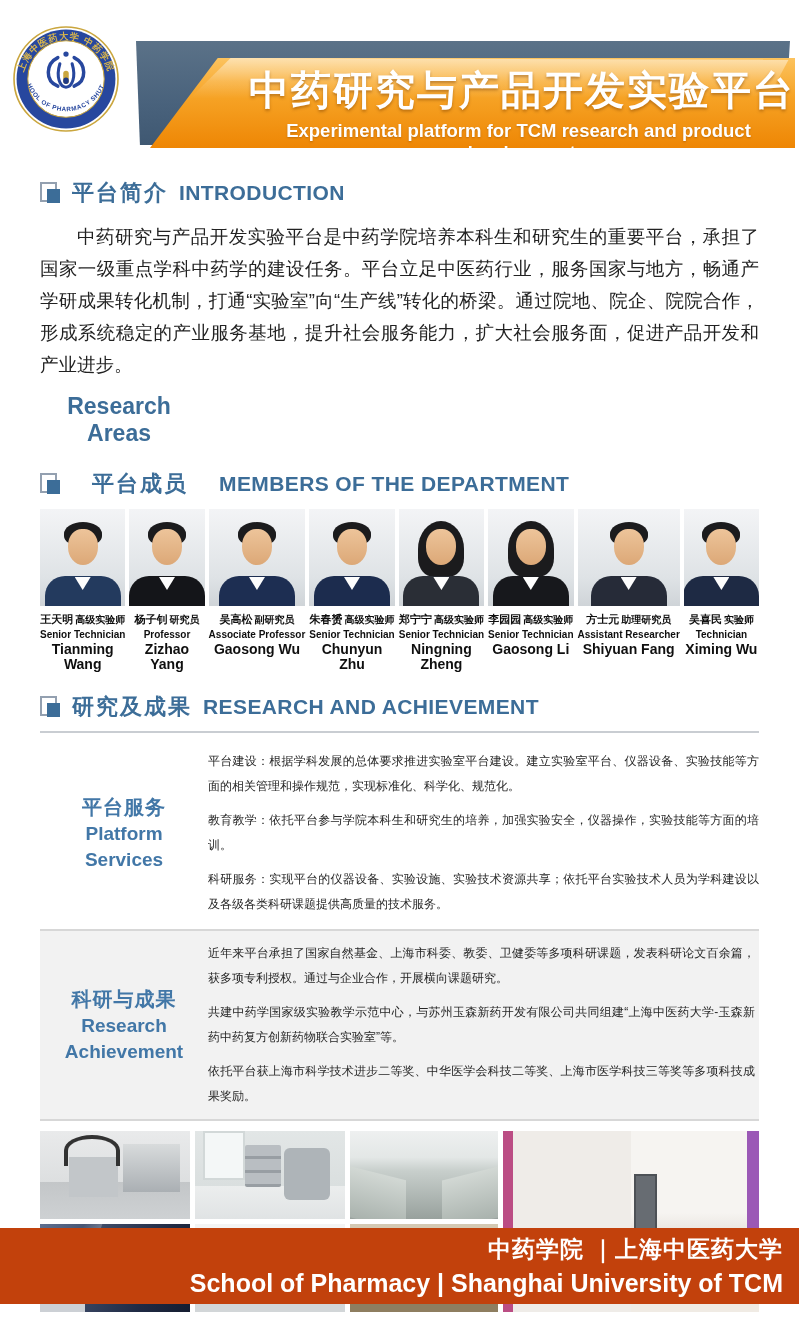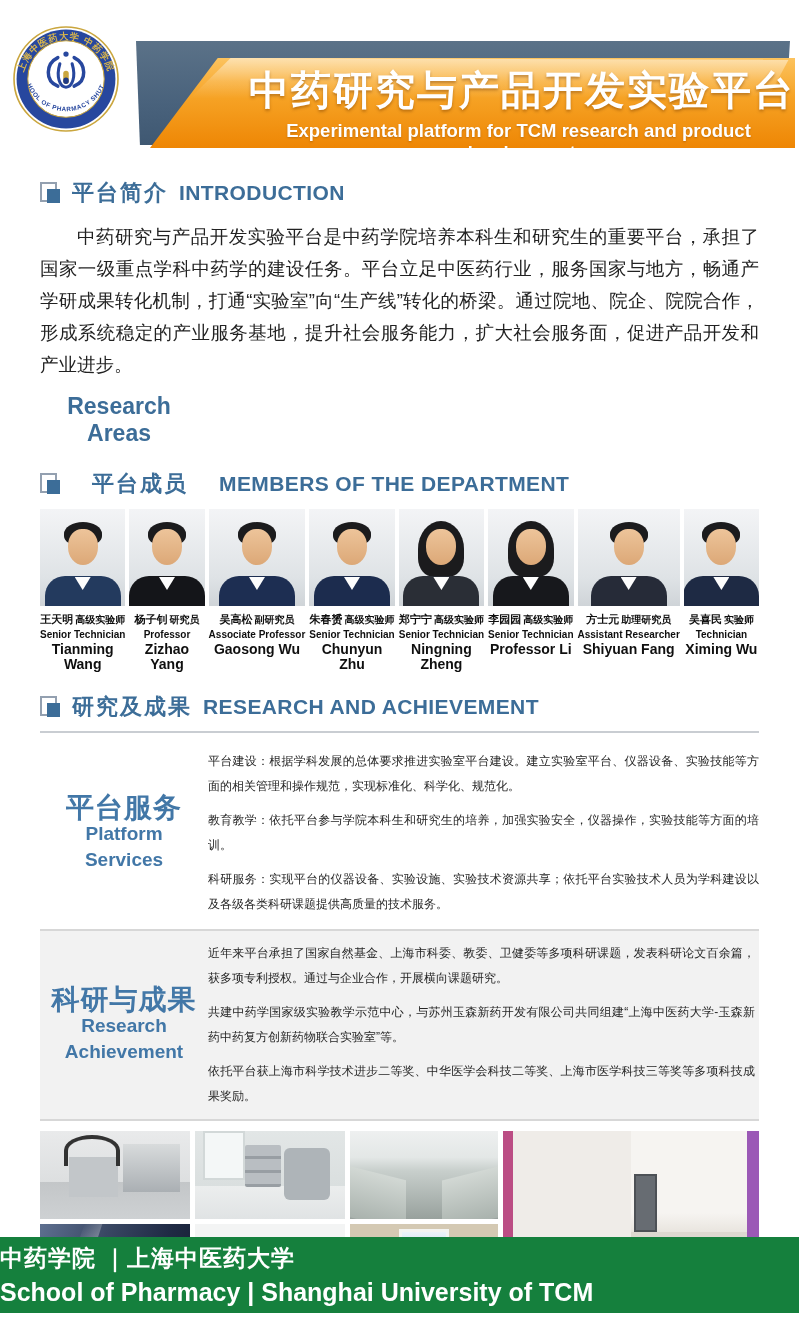--- a/index.html
+++ b/index.html
@@ -67,21 +67,21 @@
   .m-title-zh { font-size:10px; margin-left:2px; }
   .m-title-en { font-size:10px; font-weight:bold; color:#0f0f0f; line-height:15px; white-space:nowrap; }
   .m-name-en { font-size:14px; font-weight:bold; color:#0f0f0f; line-height:15px; }
 
   .sec-research-head { margin-top:20px; }
   .head-rule { height:2px; background:#c9cdd2; margin-top:9px; }
 
   .info-row { display:flex; margin-top:8px; padding:8px 0; }
   .info-label { width:168px; flex:0 0 168px; display:flex; flex-direction:column;
     justify-content:center; text-align:center; color:#4277a7; font-weight:bold; }
-  .info-label .lab-zh { font-size:28px; letter-spacing:1px; line-height:27px; }
+  .info-label .lab-zh { font-size:20px; letter-spacing:1px; line-height:27px; }
   .info-label .lab-en { font-size:19px; line-height:26px; }
   .info-paras { flex:1; font-size:12px; line-height:25px; color:#262626; text-align:justify; }
   .info-paras p { margin-bottom:9px; }
   .info-paras p:last-child { margin-bottom:0; }
   .info-row.gray { background:#f2f2f2; border-top:2px solid #d7d7d7; border-bottom:2px solid #d7d7d7;
     margin-top:4px; padding:10px 0; }
   .info-row.gray .info-paras { background:transparent; padding-right:4px; }
 
   
   .gallery { display:grid; grid-template-columns:150px 150px 148px 1fr;
@@ -139,21 +139,21 @@
   .lk-floor { position:absolute; right:0; bottom:0; width:50%; height:44%;
     background:linear-gradient(180deg,#ddd8d0 0 8%,#f0ebe4 8% 100%); }
   .lk-door { position:absolute; left:51%; top:24%; width:9%; height:32%; background:#676c72;
     box-shadow:inset 0 0 0 2px #4d5156; }
   .lk-purple { position:absolute; right:0; top:0; width:4.5%; height:60%; background:#9b59b6; }
   .lk-table { position:absolute; right:14%; bottom:10%; width:26px; height:26px; border-radius:50%;
     background:#fcfcfc; box-shadow:0 2px 0 #cfc9c0, -30px -18px 0 -6px #7fc043, -6px -26px 0 -7px #e8c832, 16px -24px 0 -7px #d4442a; }
 
   
   .footer { position:absolute; left:0; top:1228px; width:799px; height:76px;
-    background:#15803d; z-index:5; color:#fff; text-align:left; padding:4px 16px 0 0;margin-top:9px; }
+    background:#c2410c; z-index:5; color:#fff; text-align:right; padding:4px 16px 0 0; }
   .footer .f-zh { font-size:23px; font-weight:bold; line-height:35px; letter-spacing:1px; }
   .footer .f-en { font-size:25px; font-weight:bold; line-height:33px; }
 
   
   .logo svg { width:100%; height:100%; }
 </style>
 </head>
 <body>
 
 <div class="page">
@@ -271,21 +271,21 @@
       </div>
       <div class="member">
         <div class="portrait female" style="--suit:#17181c">
           <div class="p-hair"></div>
             <div class="p-head"></div>
             <div class="p-body"></div>
             <div class="p-collar"></div>
         </div>
         <div class="m-line1"><span>李园园</span><span class="m-title-zh">高级实验师</span></div>
         <div class="m-title-en">Senior Technician</div>
-        <div class="m-name-en">Professor Li</div>
+        <div class="m-name-en">Gaosong Li</div>
       </div>
       <div class="member">
         <div class="portrait" style="--suit:#262b38">
           <div class="p-hair"></div>
             <div class="p-head"></div>
             <div class="p-body"></div>
             <div class="p-collar"></div>
         </div>
         <div class="m-line1"><span>方士元</span><span class="m-title-zh">助理研究员</span></div>
         <div class="m-title-en">Assistant Researcher</div>

